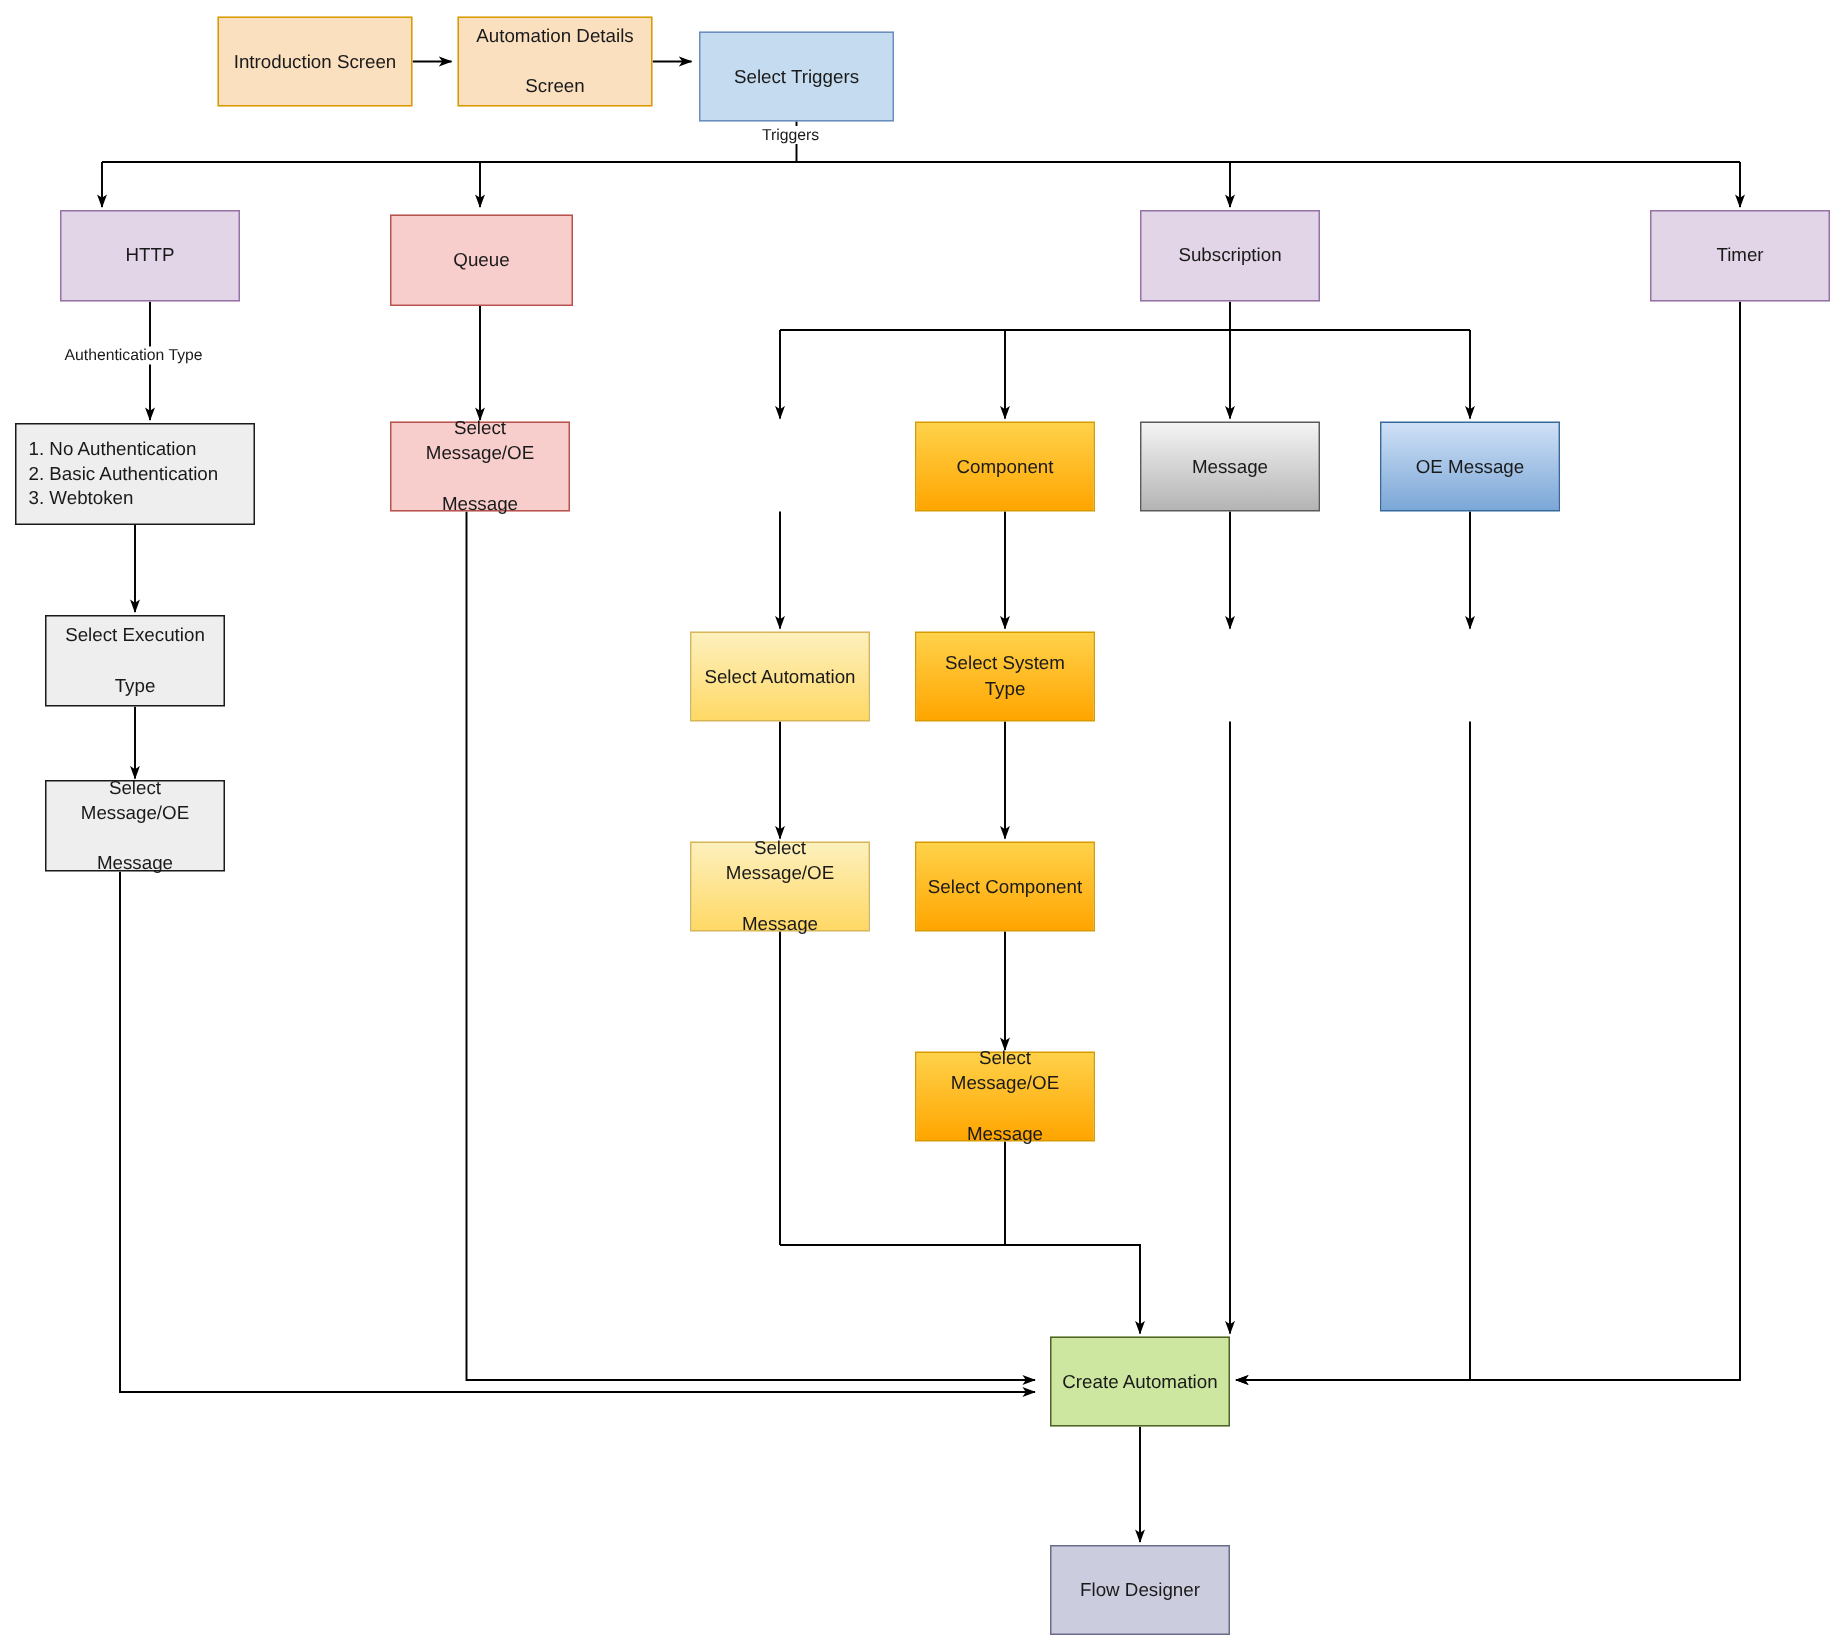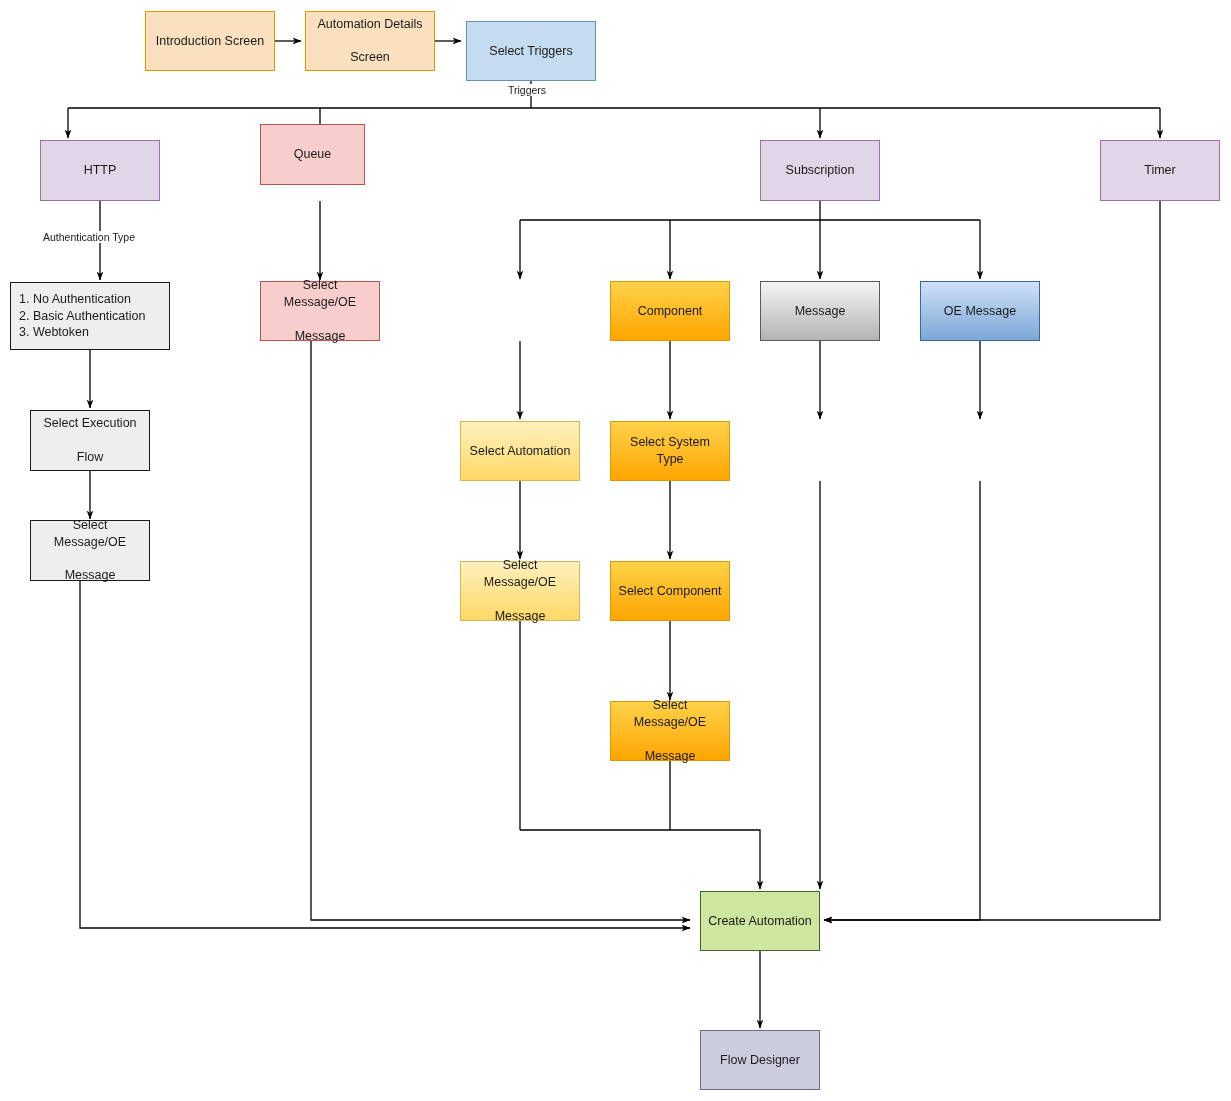--- a/index.html
+++ b/index.html
@@ -136,21 +136,21 @@
   <div class="node pal-blue-flat" style="left:466px;top:11px;width:130px;height:60px;">
     <span>Select Triggers</span>
   </div>
 
   <div class="edge-label" style="left:505px;top:84px;">Triggers</div>
 
   <div class="node pal-purple" style="left:40px;top:140px;width:120px;height:61px;">
     <span>HTTP</span>
   </div>
 
-  <div class="node pal-red" style="left:260px;top:124px;width:105px;height:61px;">
+  <div class="node pal-red" style="left:260px;top:143px;width:122px;height:61px;">
     <span>Queue</span>
   </div>
 
   <div class="node pal-purple" style="left:760px;top:140px;width:120px;height:61px;">
     <span>Subscription</span>
   </div>
 
   <div class="node pal-purple" style="left:1100px;top:140px;width:120px;height:61px;">
     <span>Timer</span>
   </div>
@@ -161,21 +161,21 @@
     <span>
       <span class="li">1. No Authentication</span>
       <span class="li">2. Basic Authentication</span>
       <span class="li">3. Webtoken</span>
     </span>
   </div>
 
   <div class="node pal-gray-flat" style="left:30px;top:410px;width:120px;height:61px;">
     <span>
       <span>Select Execution</span><br>
-      <span>Flow</span>
+      <span>Type</span>
     </span>
   </div>
 
   <div class="node pal-gray-flat" style="left:30px;top:520px;width:120px;height:61px;">
     <span>
       <span>Select Message/OE</span><br>
       <span>Message</span>
     </span>
   </div>
 

